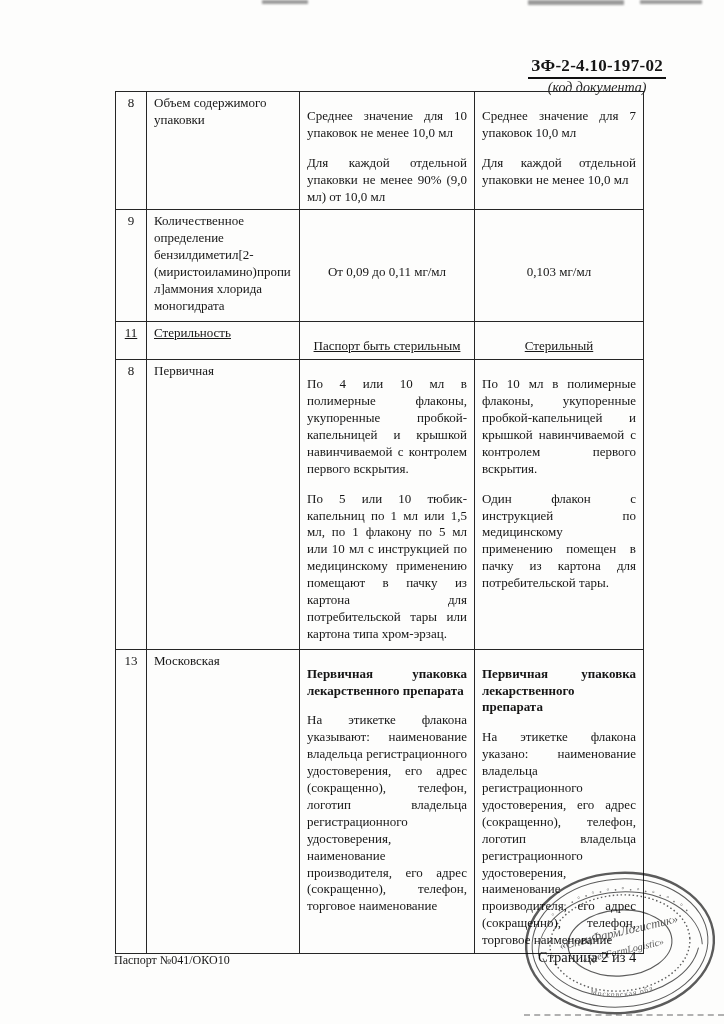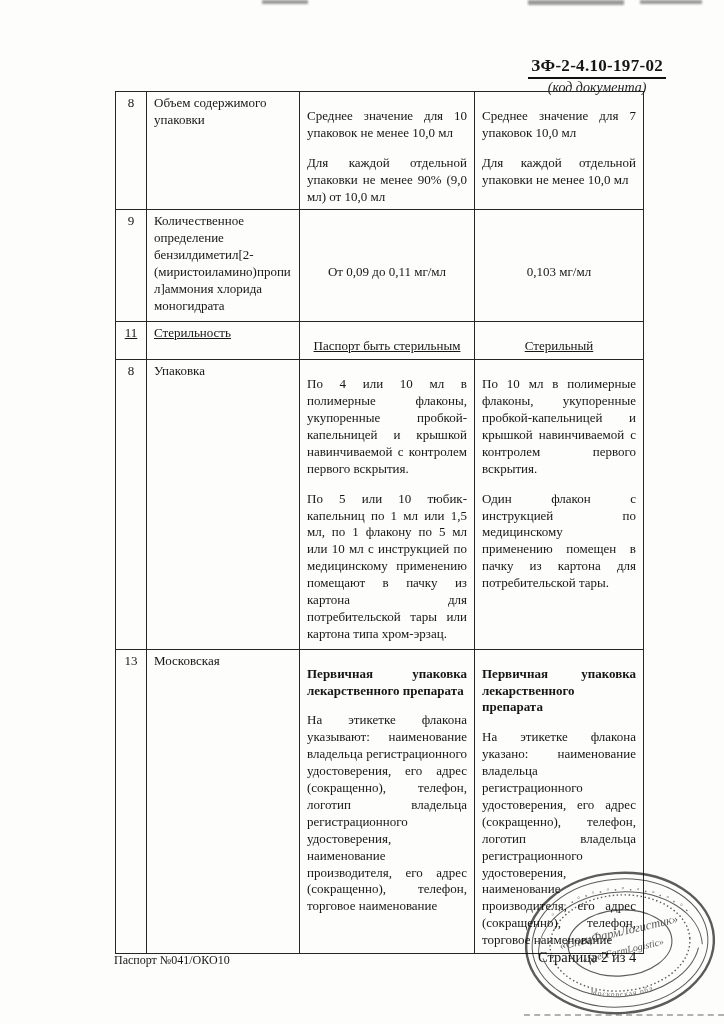--- a/index.html
+++ b/index.html
@@ -119,21 +119,21 @@
           <td class="c-name">Стерильность</td>
           <td class="c-req">
             <p class="para">Паспорт быть стерильным</p>
           </td>
           <td class="c-res">
             <p class="para">Стерильный</p>
           </td>
         </tr>
         <tr class="row row-12">
           <td class="c-num">8</td>
-          <td class="c-name">Упаковка</td>
+          <td class="c-name">Первичная</td>
           <td class="c-req">
             <p class="para">По 4 или 10 мл в полимерные флаконы, укупоренные пробкой-капельницей и крышкой навинчиваемой с контролем первого вскрытия.</p>
             <p class="para">По 5 или 10 тюбик-капельниц по 1 мл или 1,5 мл, по 1 флакону по 5 мл или 10 мл с инструкцией по медицинскому применению помещают в пачку из картона для потребительской тары или картона типа хром-эрзац.</p>
           </td>
           <td class="c-res">
             <p class="para">По 10 мл в полимерные флаконы, укупоренные пробкой-капельницей и крышкой навинчиваемой с контролем первого вскрытия.</p>
             <p class="para">Один флакон с инструкцией по медицинскому применению помещен в пачку из картона для потребительской тары.</p>
           </td>
         </tr>
         <tr class="row row-13">

